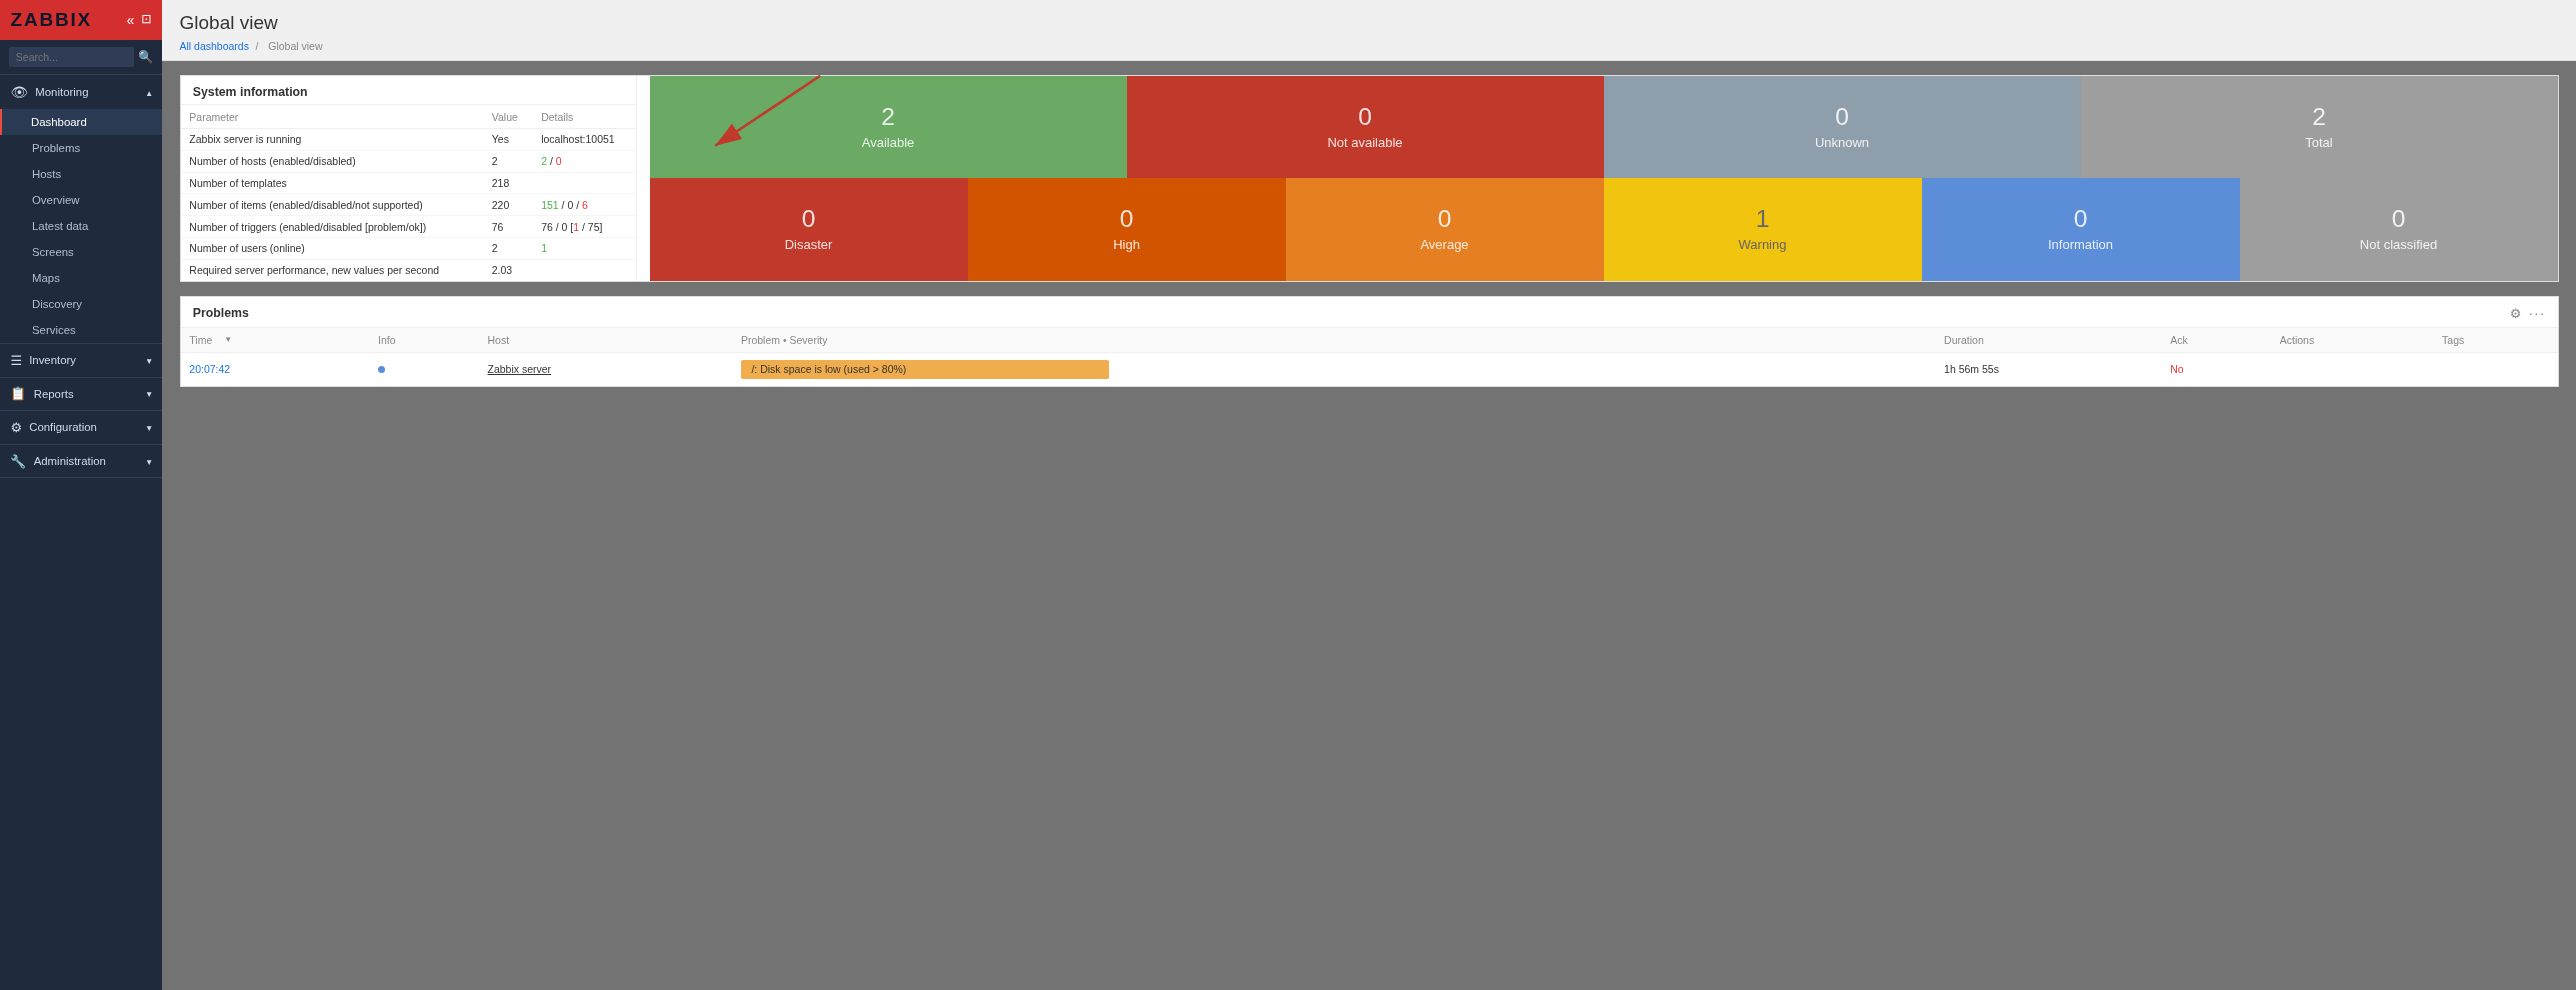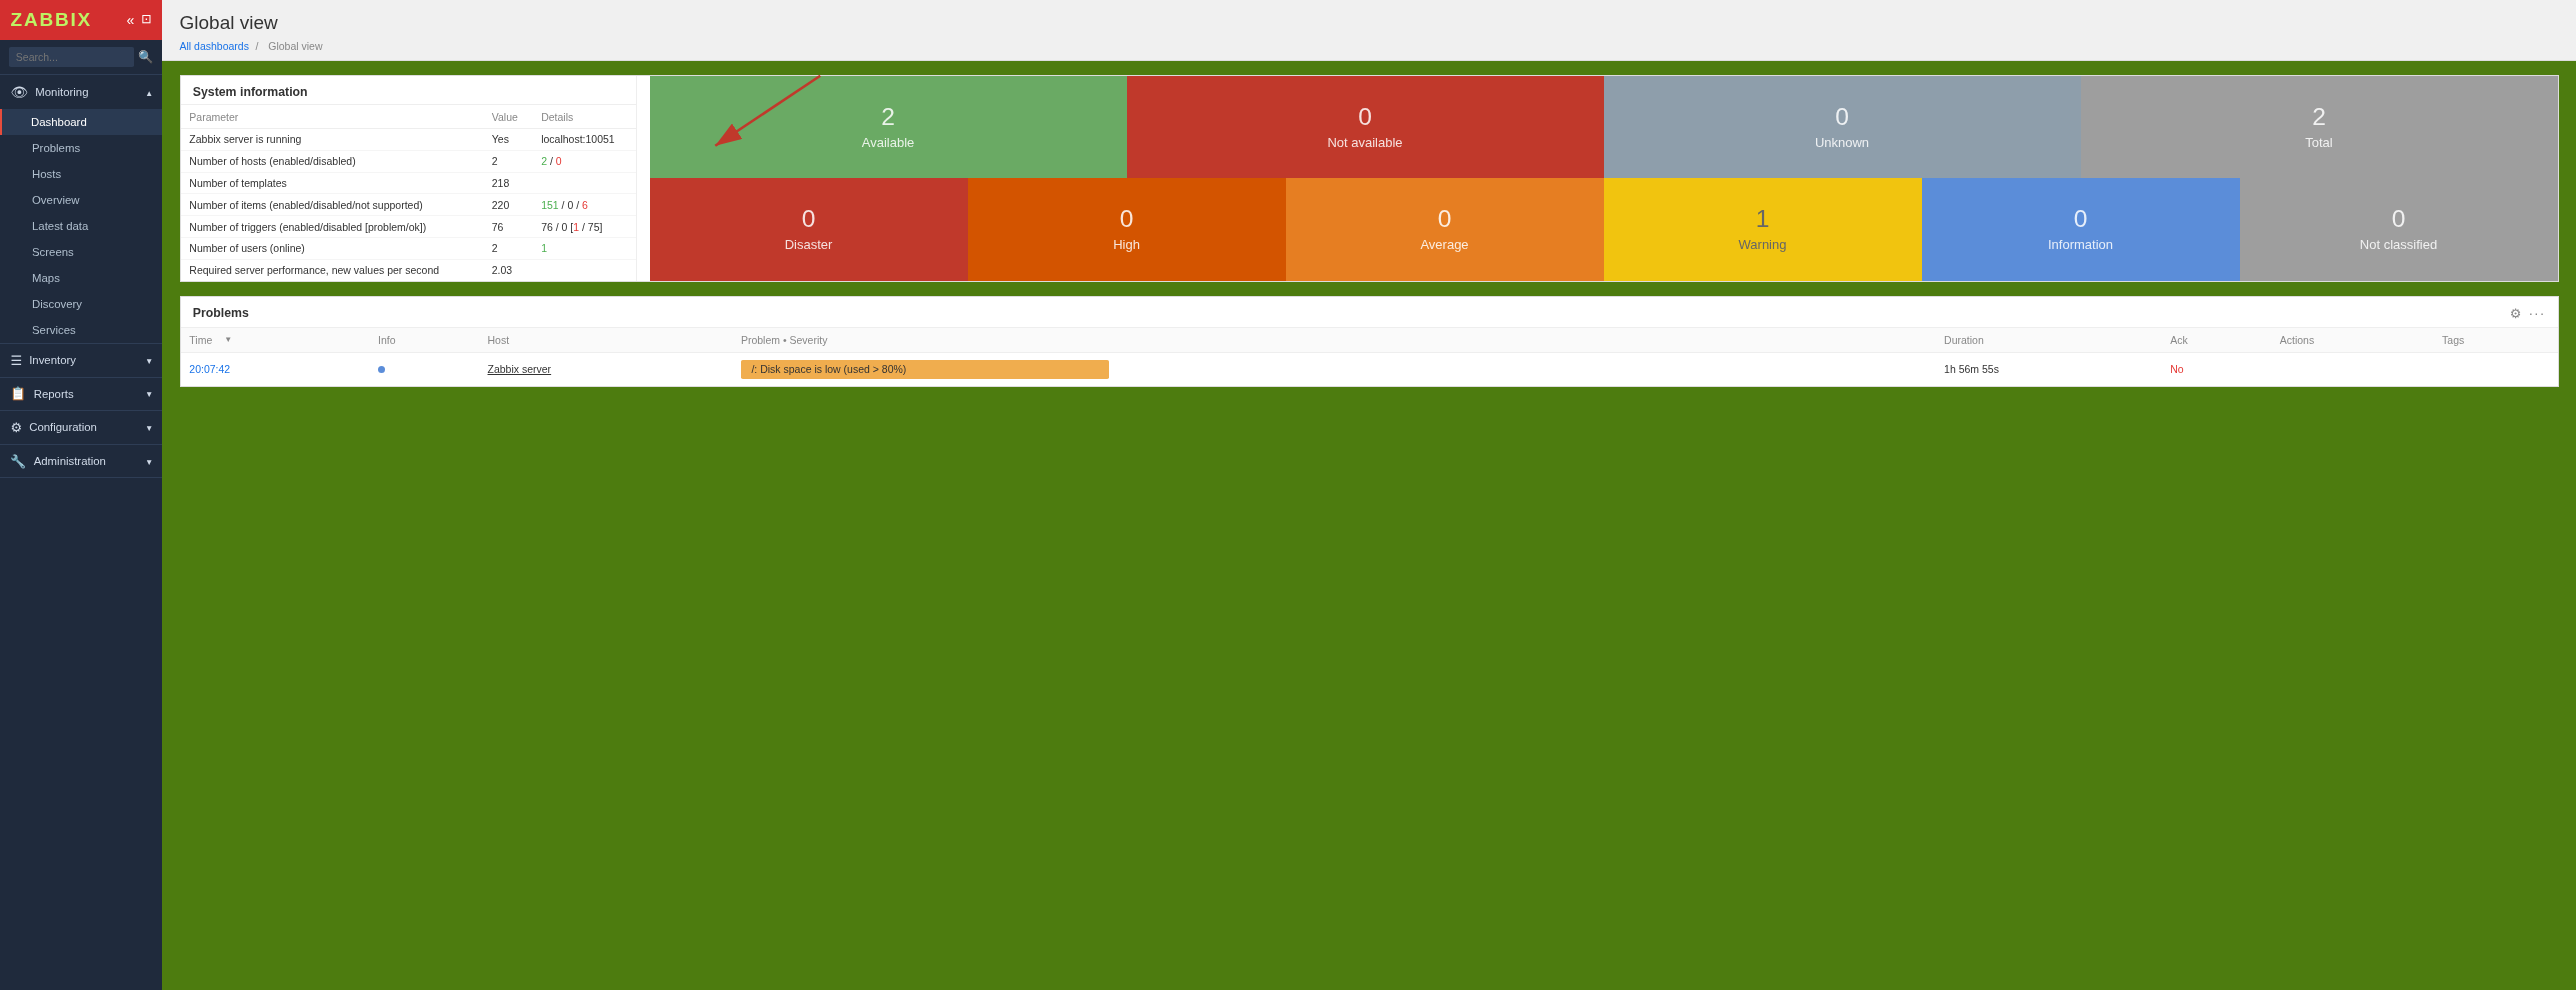--- a/index.html
+++ b/index.html
@@ -17,21 +17,21 @@
       overflow-y: auto;
     }
     .sidebar-logo {
       background: #d32f2f;
       padding: 8.8px 10.5px;
       display: flex;
       align-items: center;
       justify-content: space-between;
     }
     .logo-text {
-      color: #bef264;
+      color: #0f172a;
       font-size: 19px;
       font-weight: bold;
       letter-spacing: 1.8px;
     }
     .sidebar-icons {
       display: flex;
       gap: 7px;
     }
     .sidebar-icons span {
       color: white;
@@ -88,21 +88,21 @@
     .nav-item.active {
       background: #2a3a52;
       color: white;
       border-left: 2.6px solid #e74c3c;
       padding-left: 29px;
     }
 
     
     #main {
       flex: 1;
-      background: #4d7c0f;
+      background: #737373;
       overflow-y: auto;
       display: flex;
       flex-direction: column;
     }
 
     .top-bar {
       background: #f0f0f0;
       padding: 12.3px 17.5px 8.8px;
       border-bottom: 0.9px solid #ddd;
     }

